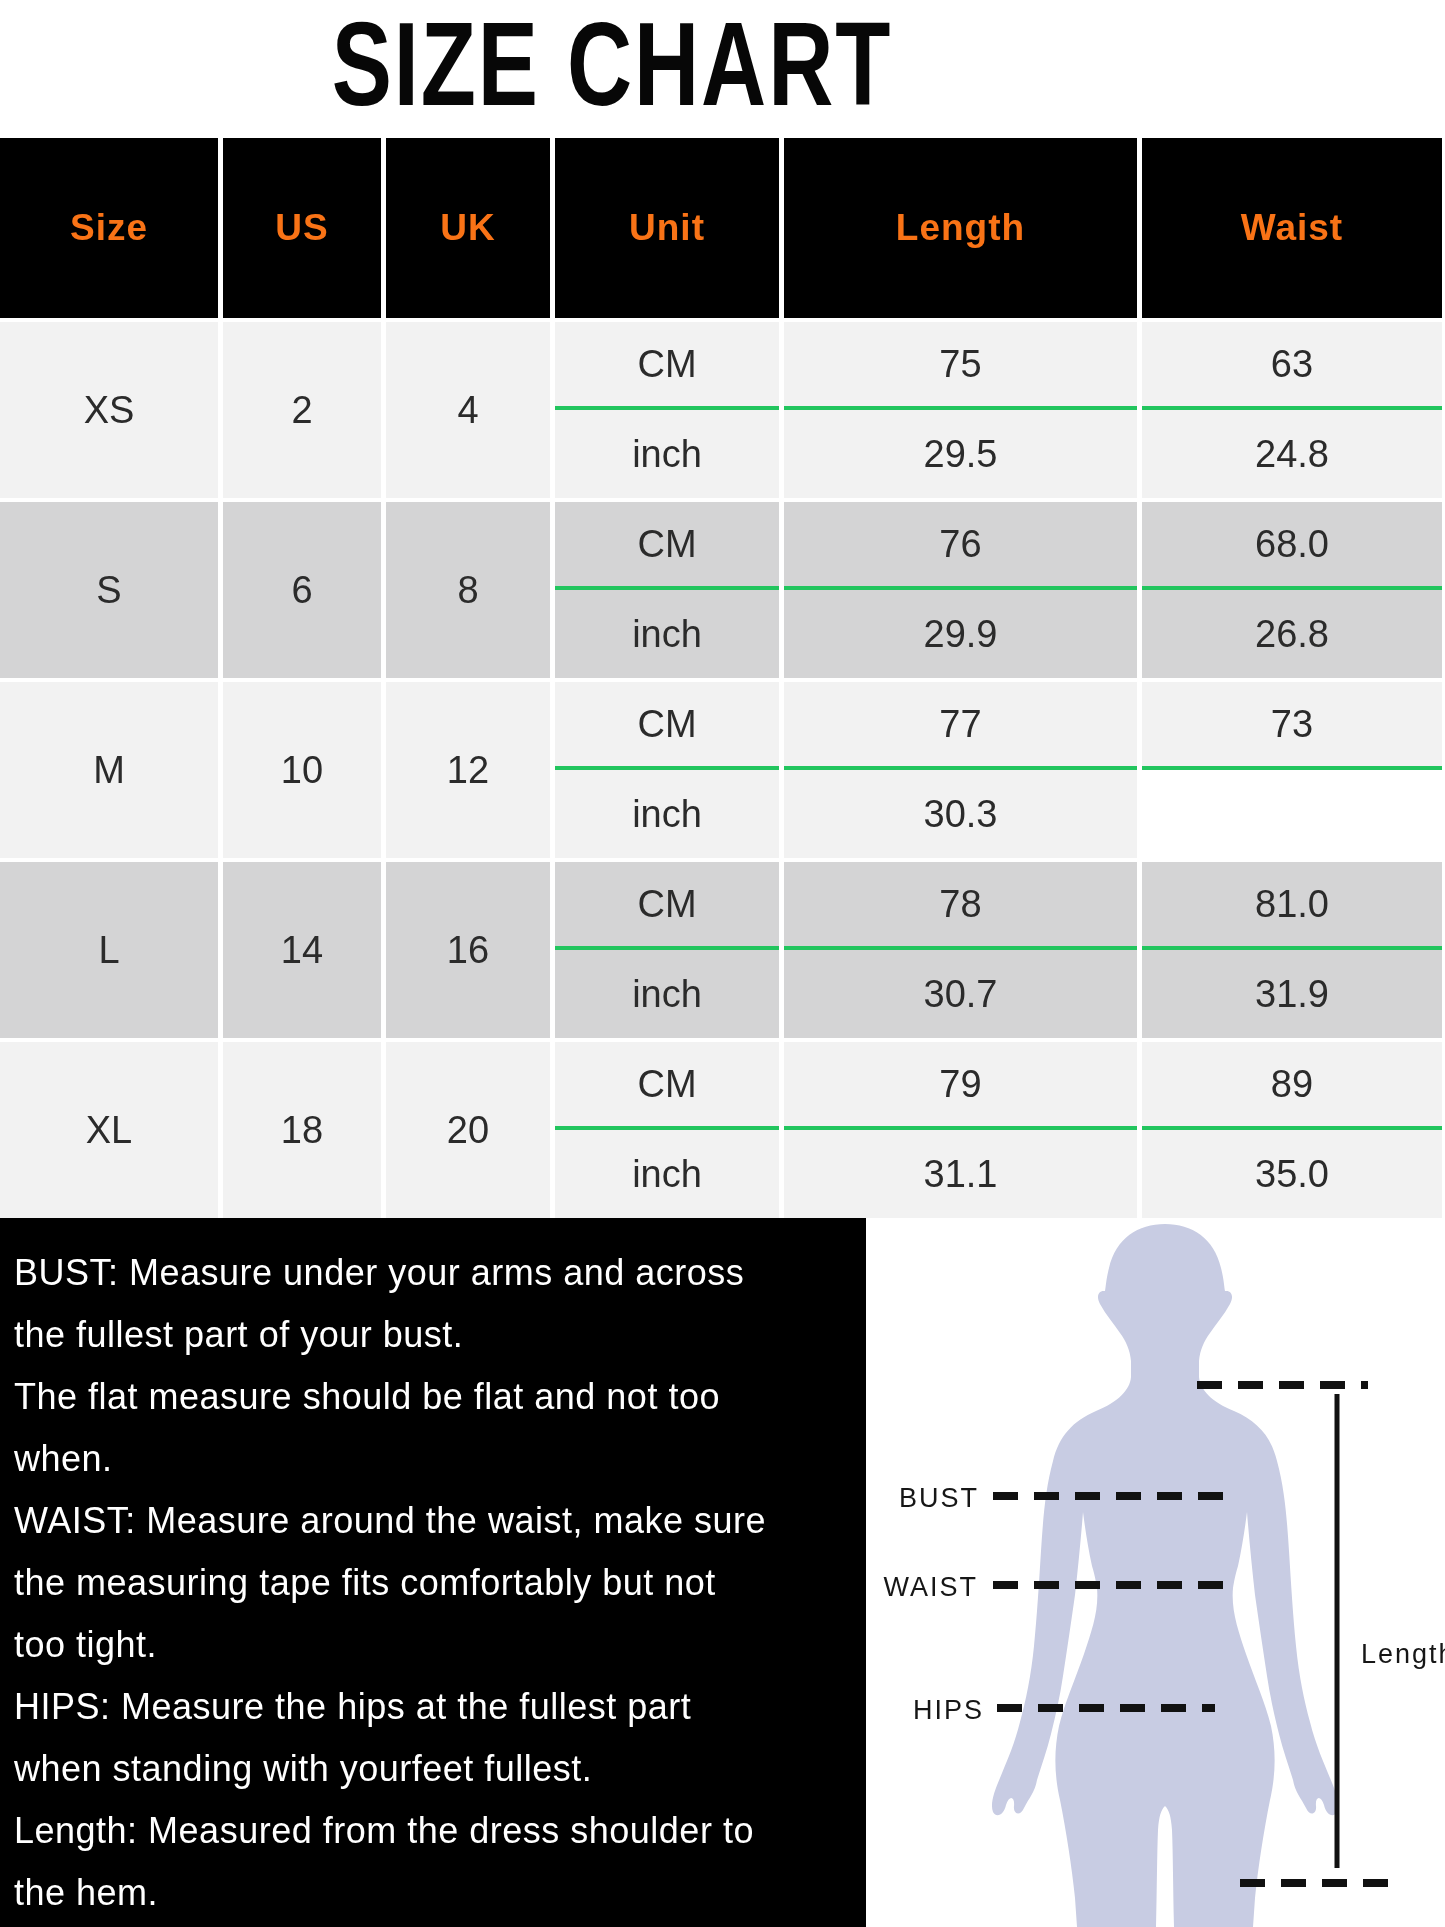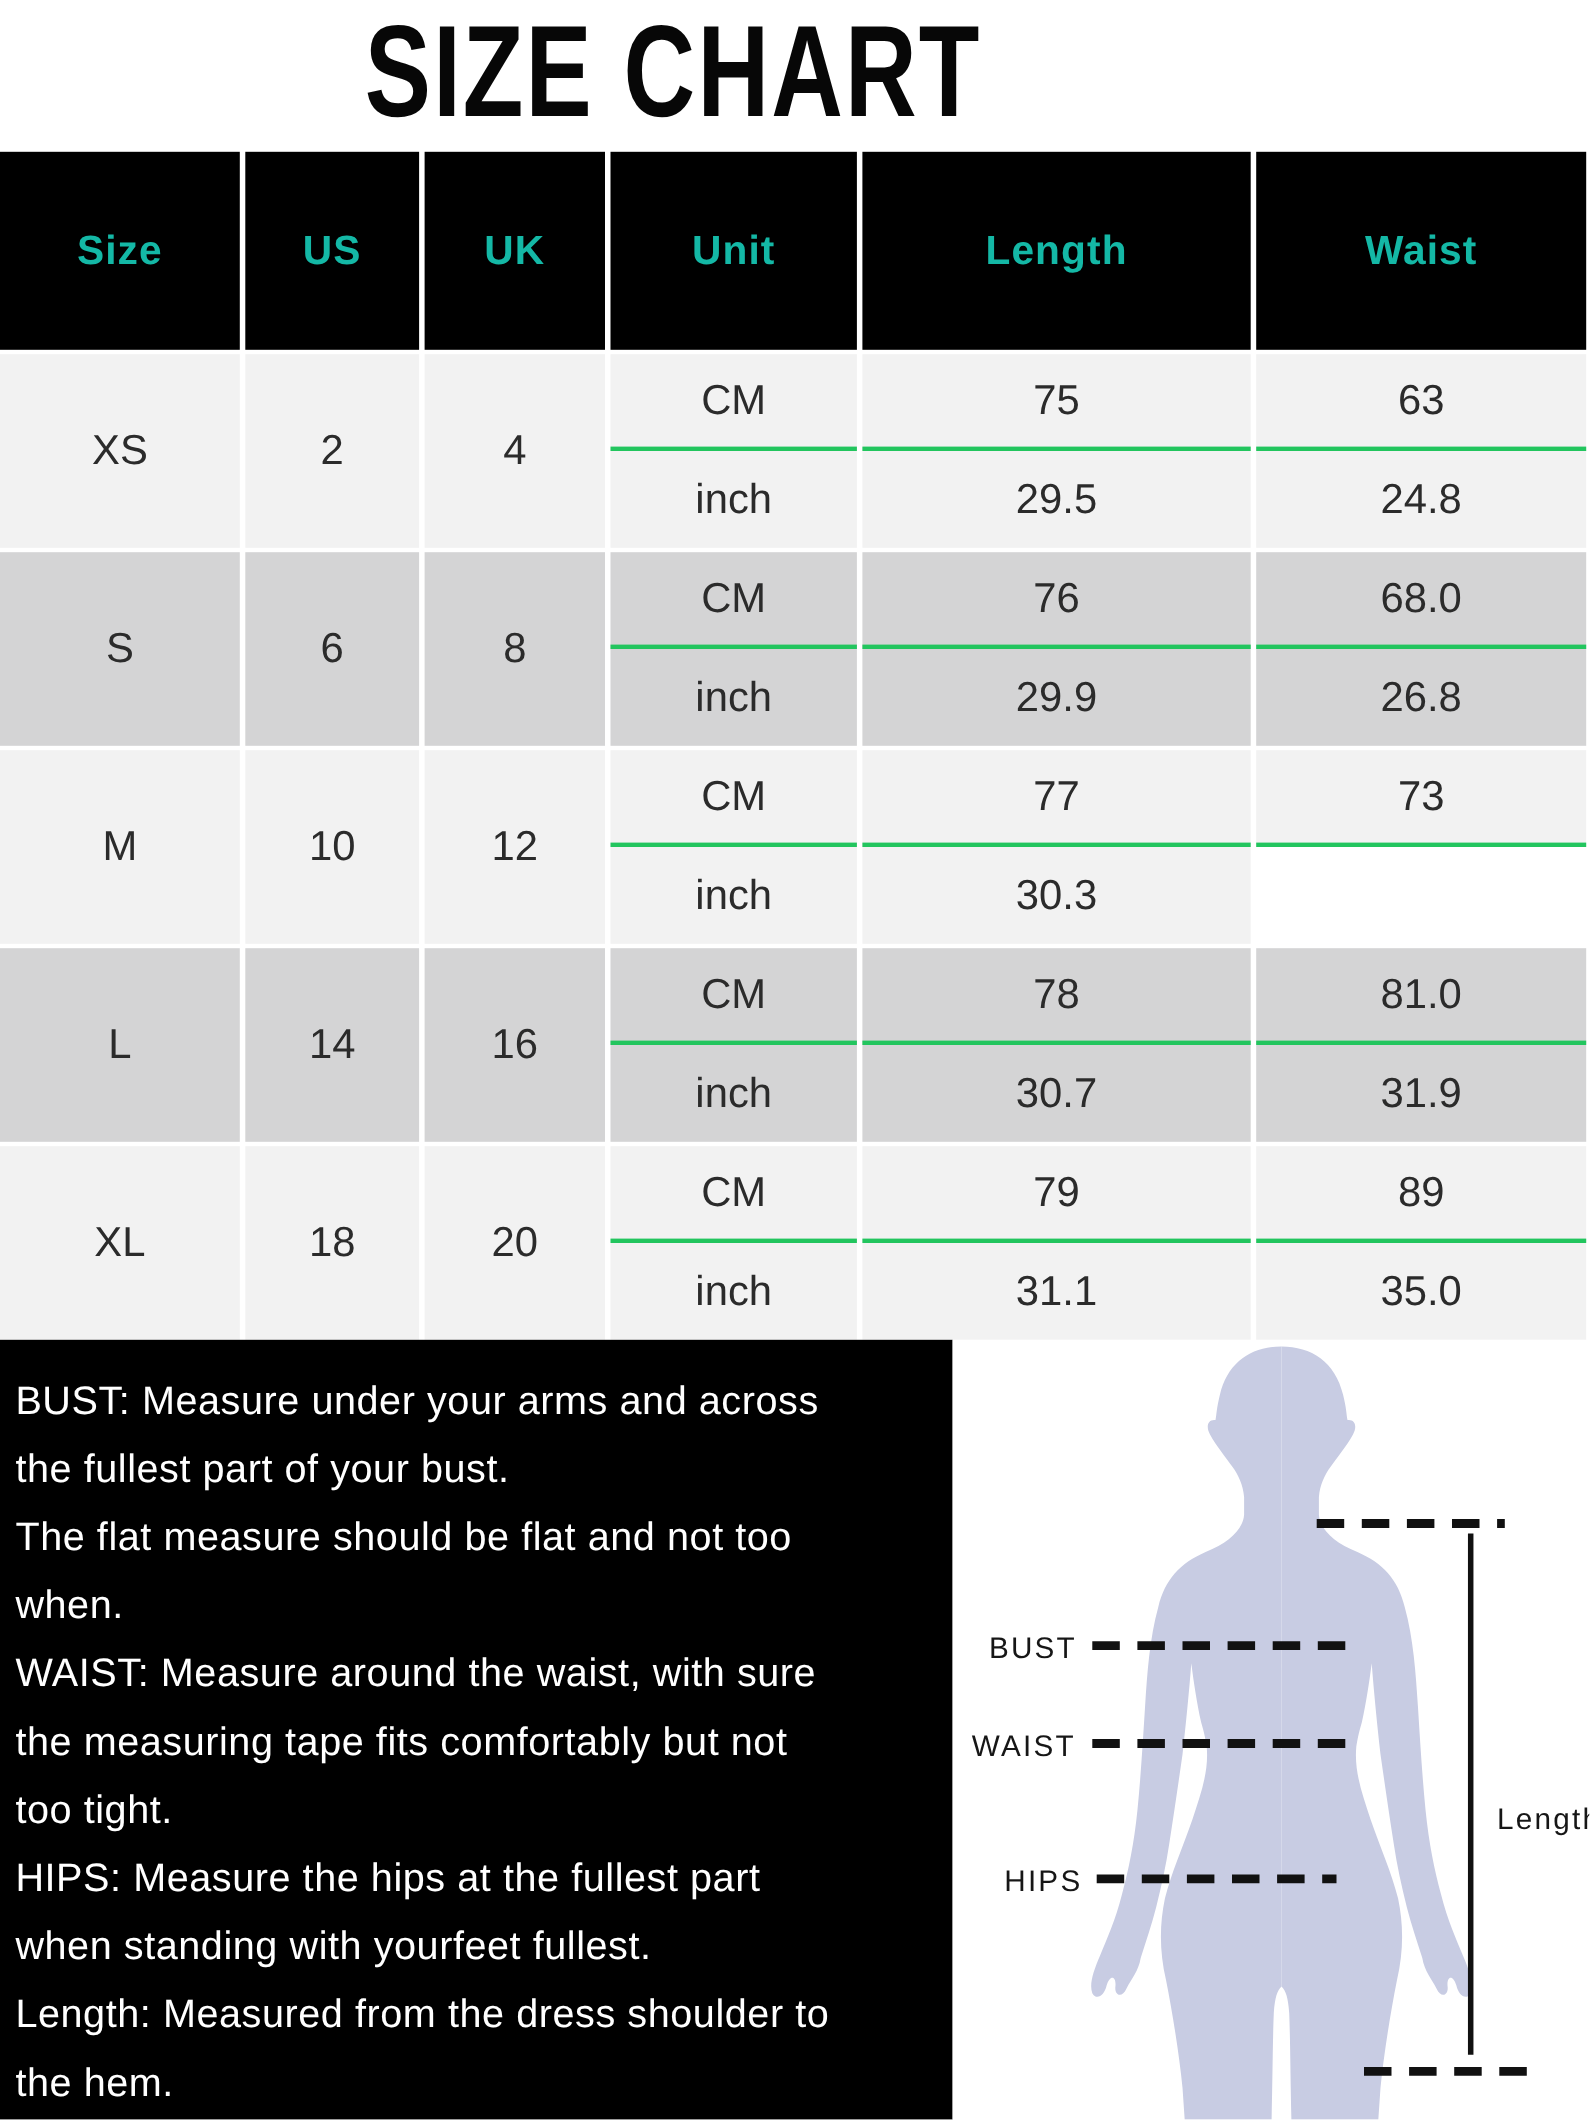--- a/index.html
+++ b/index.html
@@ -25,21 +25,21 @@
     position:absolute;left:0;top:138px;width:1445px;
     background:#ffffff;
   }
   .hrow,.group{
     display:grid;
     grid-template-columns:218px 158px 164px 224px 353px 300px;
     column-gap:5px;
   }
   .hrow{height:180px;}
   .hcell{
-    background:#000000;color:#14b8a6;
+    background:#000000;color:#f97316;
     display:flex;align-items:center;justify-content:center;
     font-size:37px;font-weight:bold;letter-spacing:1px;
   }
   .group{grid-template-rows:88px 88px;margin-top:4px;}
   .group.light .cell{background:#f2f2f2;}
   .group.dark  .cell{background:#d4d4d5;}
   .cell{
     display:flex;align-items:center;justify-content:center;
     font-size:38px;color:#2b2b2b;box-sizing:border-box;
   }
@@ -144,21 +144,21 @@
       <div class="cell in">31.1</div>
       <div class="cell in">35.0</div>
     </div>
   </div>
 
   <div class="info">
     <div class="info-line">BUST: Measure under your arms and across</div>
     <div class="info-line">the fullest part of your bust.</div>
     <div class="info-line">The flat measure should be flat and not too</div>
     <div class="info-line">when.</div>
-    <div class="info-line">WAIST: Measure around the waist, with sure</div>
+    <div class="info-line">WAIST: Measure around the waist, make sure</div>
     <div class="info-line">the measuring tape fits comfortably but not</div>
     <div class="info-line">too tight.</div>
     <div class="info-line">HIPS: Measure the hips at the fullest part</div>
     <div class="info-line">when standing with yourfeet fullest.</div>
     <div class="info-line">Length: Measured from the dress shoulder to</div>
     <div class="info-line">the hem.</div>
   </div>
 
   <svg class="figure" viewBox="0 0 579 709" xmlns="http://www.w3.org/2000/svg">
 

